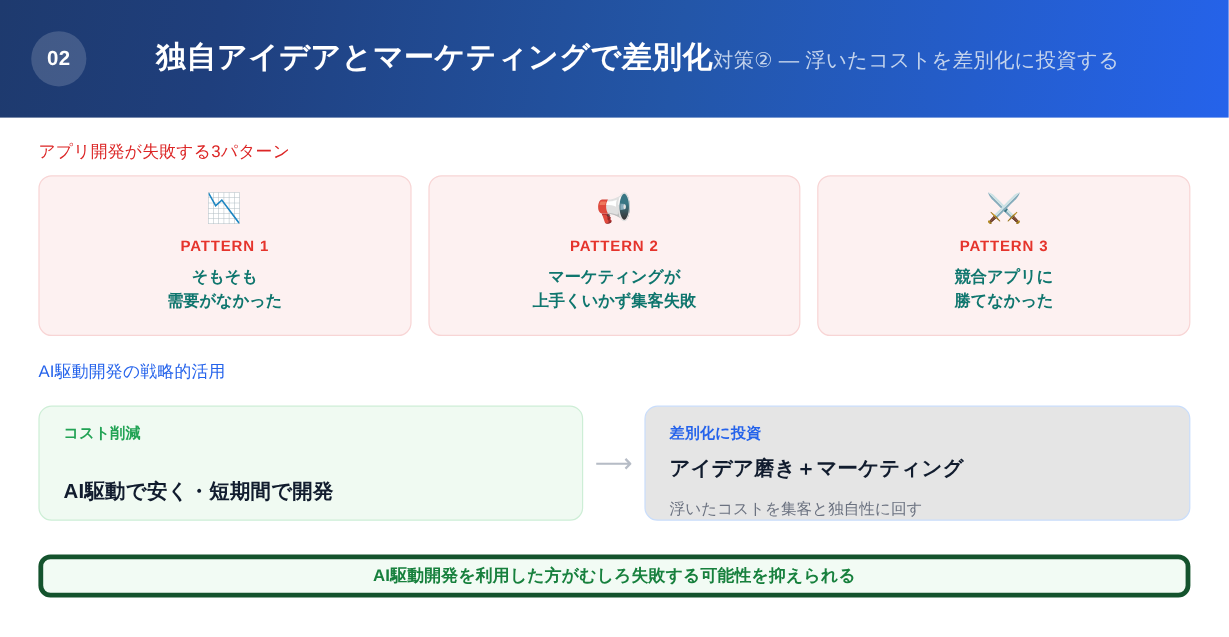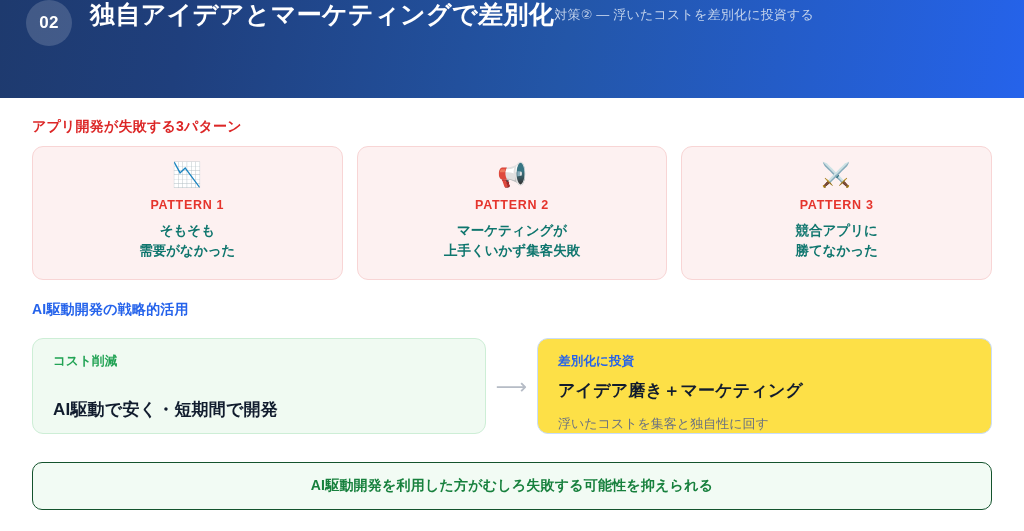--- a/index.html
+++ b/index.html
@@ -25,21 +25,23 @@
   }
 
   
   .header {
     position: absolute;
     left: 0; top: 0;
     width: 1024px;
     height: 98px;
     background: linear-gradient(100deg, #1e3a6e 0%, #1f3f7d 18%, #2356a8 55%, #2563eb 100%);
     display: flex;
+    align-items: center;
     padding-left: 26px;
+    gap: 40px;
   }
 
   .badge {
     width: 46px;
     height: 46px;
     border-radius: 50%;
     background: rgba(255,255,255,0.16);
     display: flex;
     align-items: center;
     justify-content: center;
@@ -61,32 +63,32 @@
     color: #ffffff;
     font-size: 25px;
     font-weight: bold;
     line-height: 1.18;
     letter-spacing: 0.4px;
   }
 
   .header-sub {
     margin-top: 7px;
     color: #c3d3ec;
-    font-size: 13px;
+    font-size: 17px;
     font-weight: normal;
     line-height: 1.2;
     letter-spacing: 0.2px;
   }
 
   
   .section-title {
     position: absolute;
     left: 32px;
     font-size: 14px;
-    font-weight: bold;
+    font-weight: normal;
     letter-spacing: 0.2px;
     white-space: nowrap;
   }
   .section-title.red  { top: 118px; color: #dc2626; }
   .section-title.blue { top: 301px; color: #2563eb; }
 
   
   .cards {
     position: absolute;
     left: 32px;
@@ -155,21 +157,21 @@
   }
 
   .flow-box.green {
     width: 454px;
     background: #f0faf2;
     border: 1px solid #cdeed6;
   }
 
   .flow-box.blue {
     width: 455px;
-    background: #fde047;
+    background: #e5e5e5;
     border: 1px solid #c9ddfb;
   }
 
   .flow-kicker {
     font-size: 12.5px;
     font-weight: bold;
     letter-spacing: 0.2px;
     margin-bottom: 9px;
   }
   .flow-box.green .flow-kicker { color: #22a355; }
@@ -201,23 +203,23 @@
     line-height: 1;
     font-family: "DejaVu Sans", sans-serif;
   }
 
   
   .banner {
     position: absolute;
     left: 32px;
     top: 462px;
     width: 960px;
-    height: 48px;
+    height: 36px;
     background: #f2fbf4;
-    border: 1px solid #14532d;
+    border: 4px solid #14532d;
     border-radius: 10px;
     display: flex;
     align-items: center;
     justify-content: center;
   }
 
   .banner-text {
     color: #17803d;
     font-size: 14px;
     font-weight: bold;

